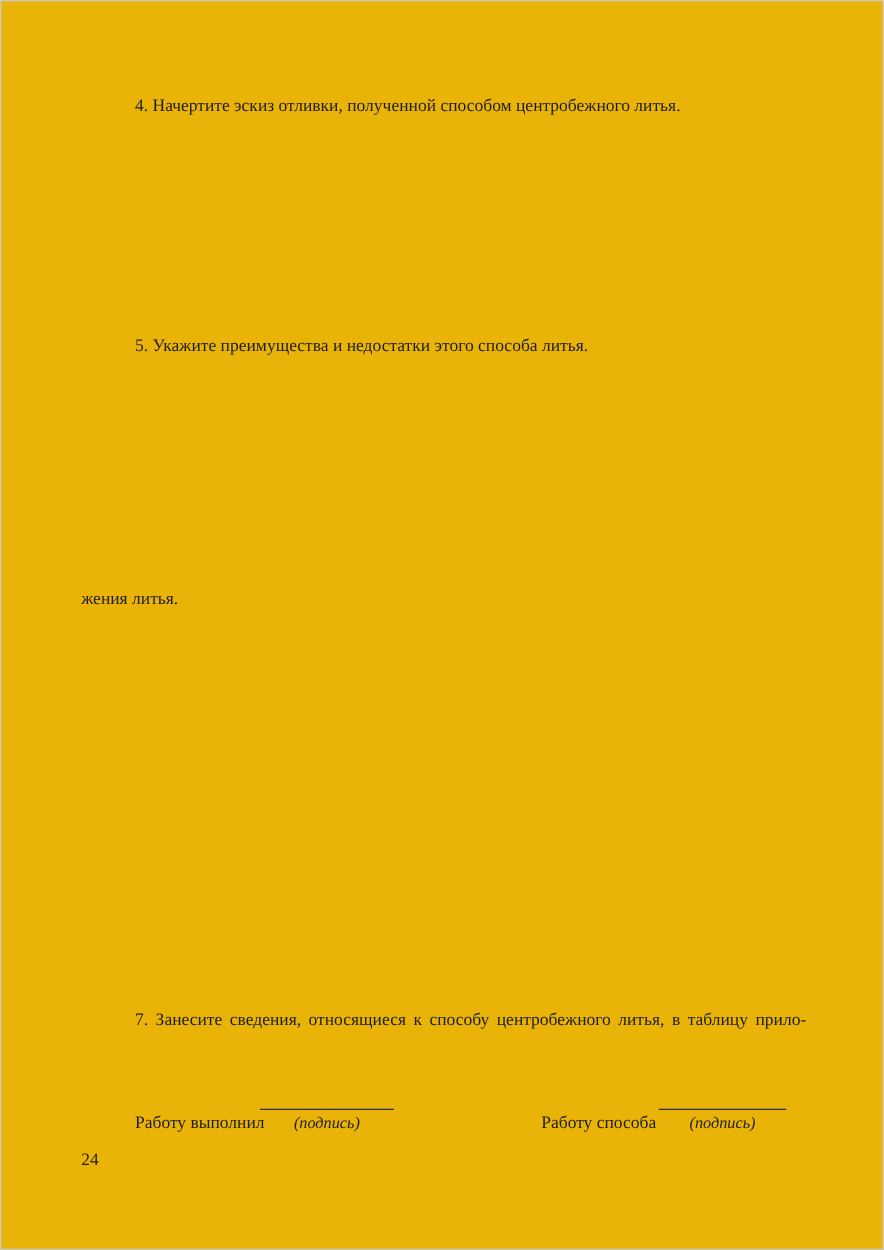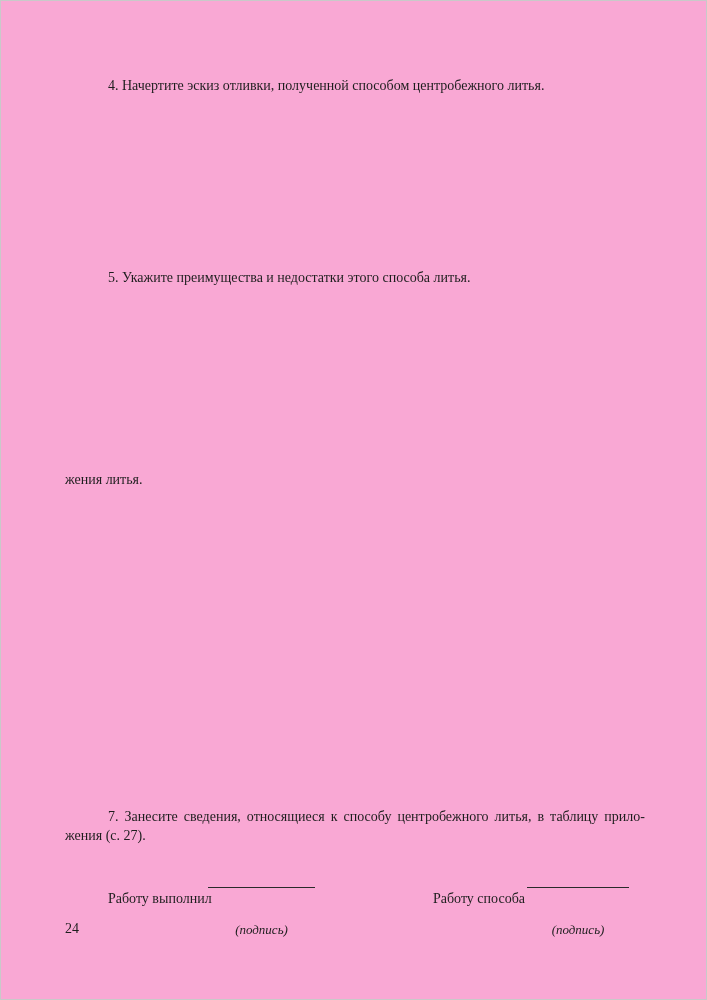--- a/index.html
+++ b/index.html
@@ -4,21 +4,21 @@
 <style>
   html, body {
     margin: 0;
     padding: 0;
     background: #ffffff;
   }
   .page {
     position: relative;
     width: 707px;
     height: 1000px;
-    background: #f9a8d4;
+    background: #eab308;
     box-sizing: border-box;
     border: 1px solid #c9c9c9;
     font-family: "Liberation Serif", "DejaVu Serif", serif;
     color: #1e1e1e;
     overflow: hidden;
   }
   .line {
     position: absolute;
     left: 64px;
     width: 580px;
@@ -48,21 +48,20 @@
     position: absolute;
     height: 1px;
     background: #2a2a2a;
   }
   .sig-caption {
     position: absolute;
     font-size: 13px;
     font-style: italic;
     line-height: 16px;
     text-align: center;
-    margin-top: 32px;
   }
   .page-number {
     position: absolute;
     font-size: 14px;
     line-height: 19px;
   }
 </style>
 </head>
 <body>
 
@@ -71,21 +70,20 @@
   <div class="line indent" style="top:75px">4. Начертите эскиз отливки, полученной способом центробежного литья.</div>
   <div class="answer-space" style="top:100px; height:160px"></div>
 
   <div class="line indent" style="top:267px">5. Укажите преимущества и недостатки этого способа литья.</div>
   <div class="answer-space" style="top:292px; height:150px"></div>
 
   <div class="line" style="top:469px">жения литья.</div>
   <div class="answer-space" style="top:495px; height:305px"></div>
 
   <div class="line indent jlast" style="top:806px">7. Занесите сведения, относящиеся к способу центробежного литья, в таблицу прило-</div>
-  <div class="line" style="top:825px">жения (с. 27).</div>
 
   <div class="sig-label" style="left:107px; top:869px">Работу выполнил</div>
   <div class="sig-line" style="left:207px; top:886px; width:107px"></div>
   <div class="sig-caption" style="left:207px; top:889px; width:107px">(подпись)</div>
 
   <div class="sig-label" style="left:432px; top:869px">Работу способа</div>
   <div class="sig-line" style="left:526px; top:886px; width:102px"></div>
   <div class="sig-caption" style="left:526px; top:889px; width:102px">(подпись)</div>
 
   <div class="page-number" style="left:64px; top:918px">24</div>

